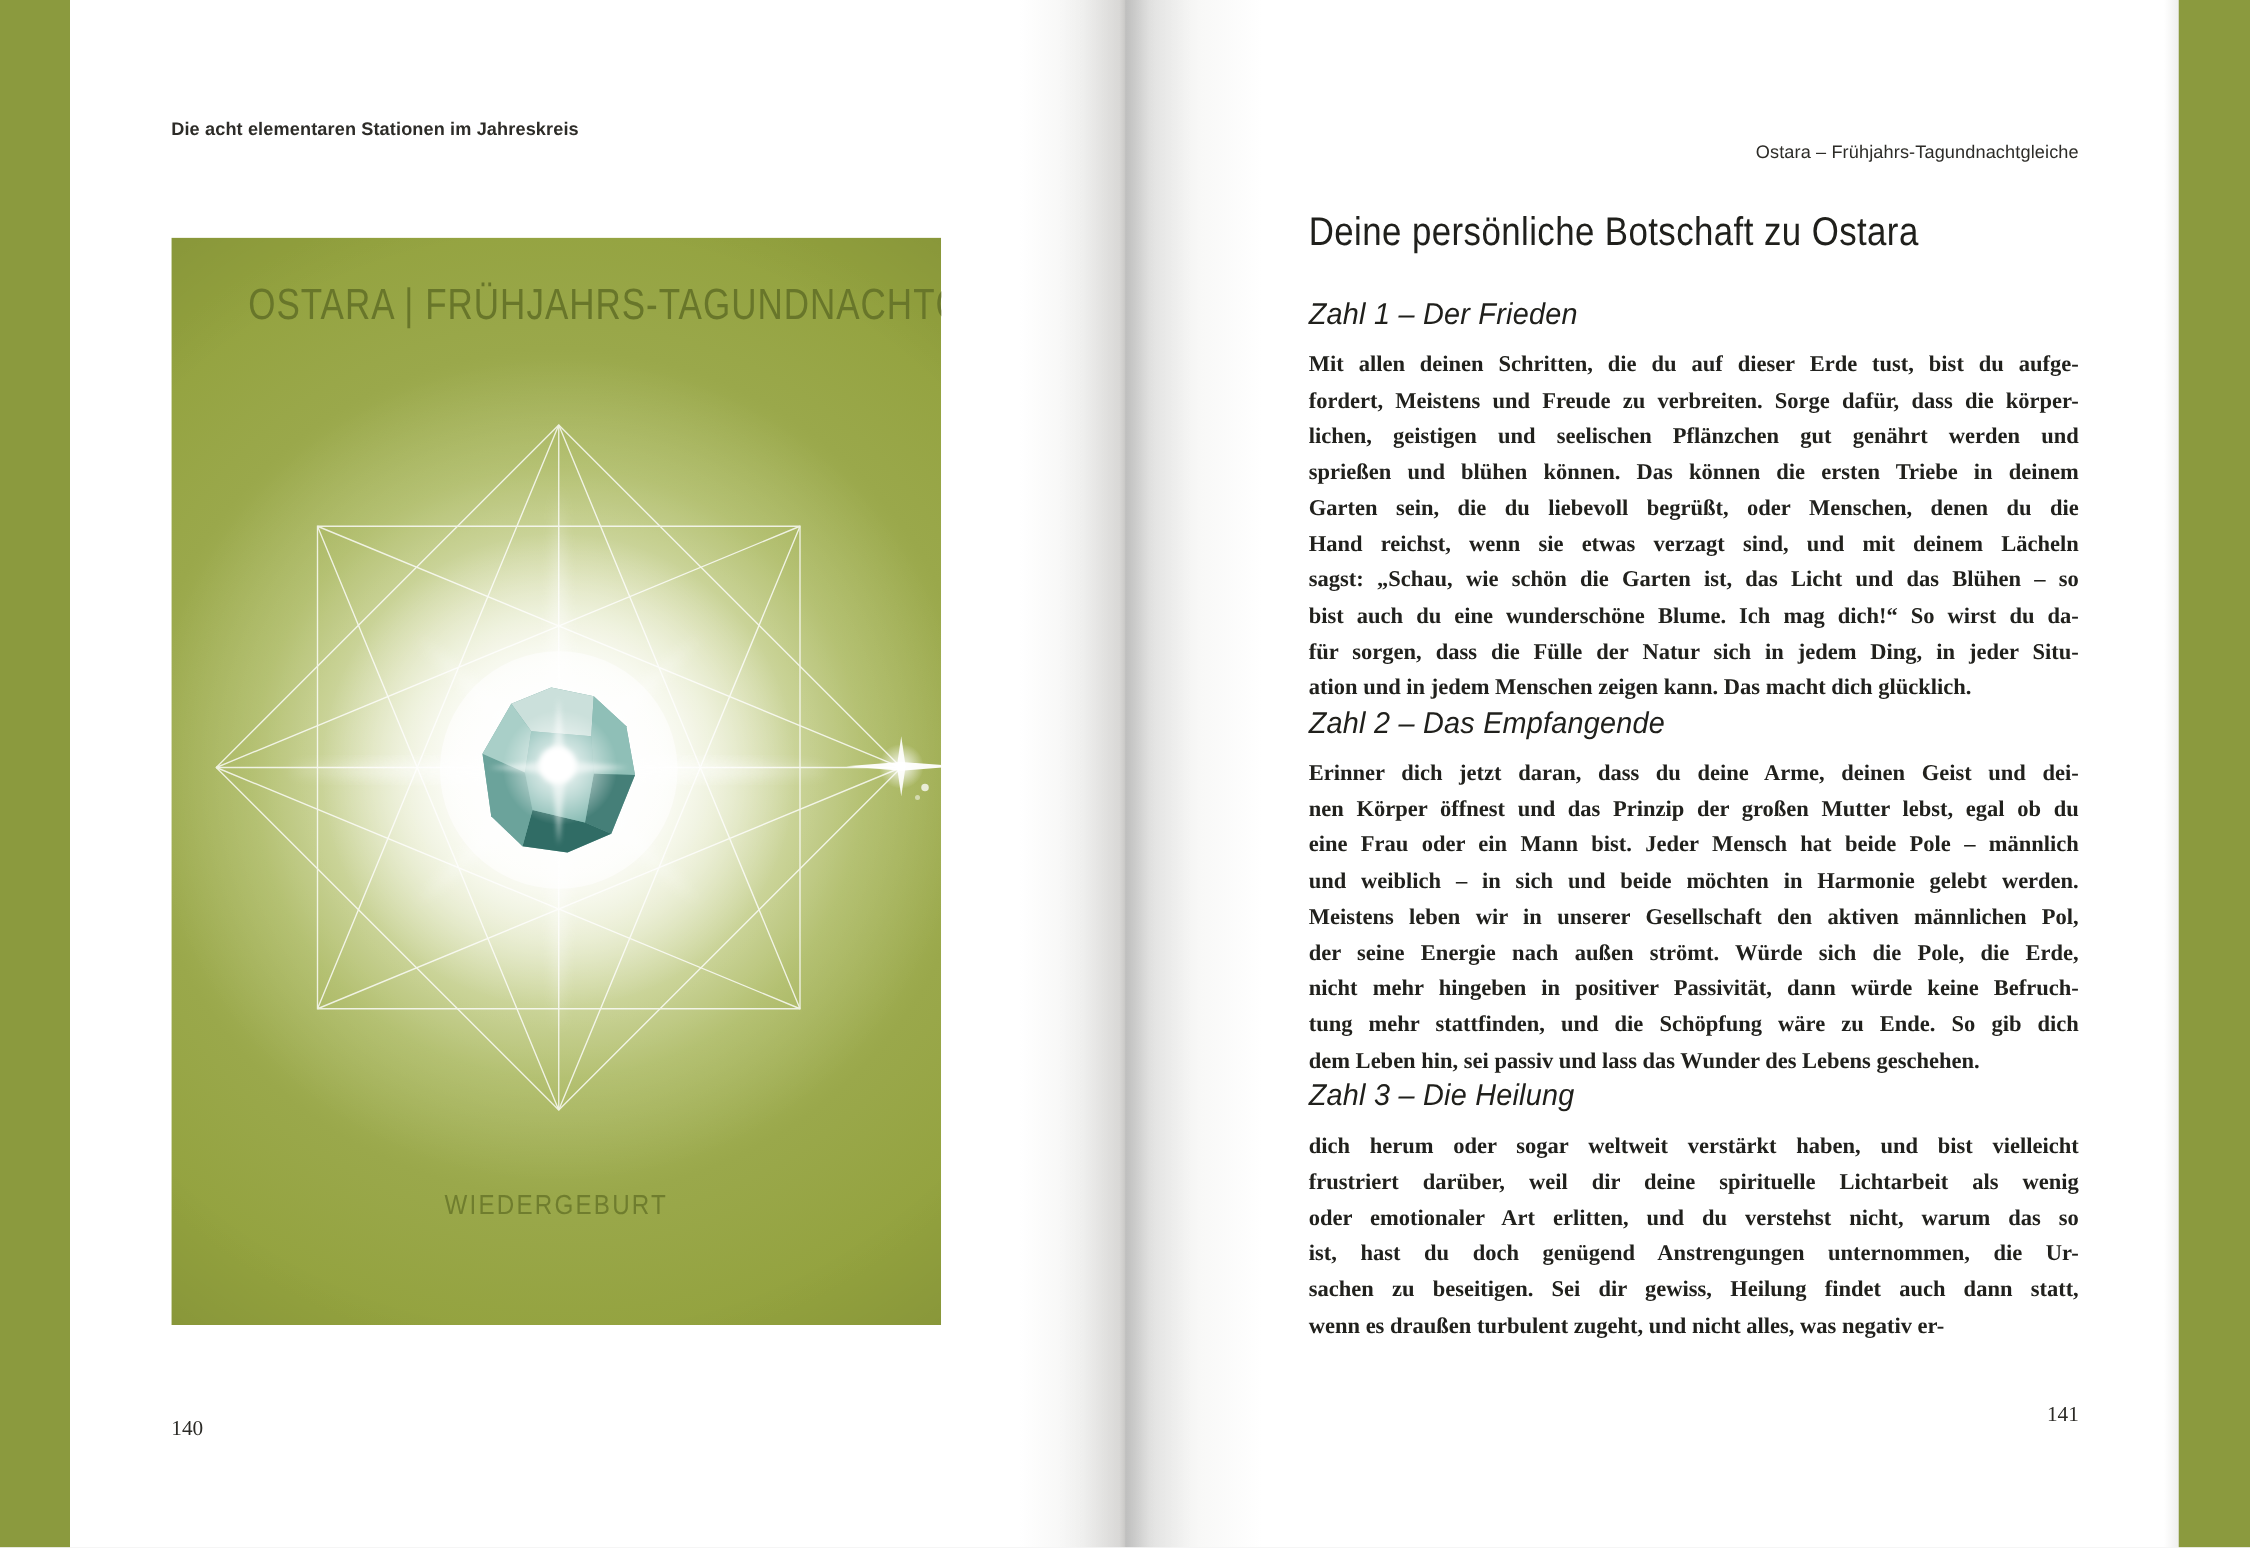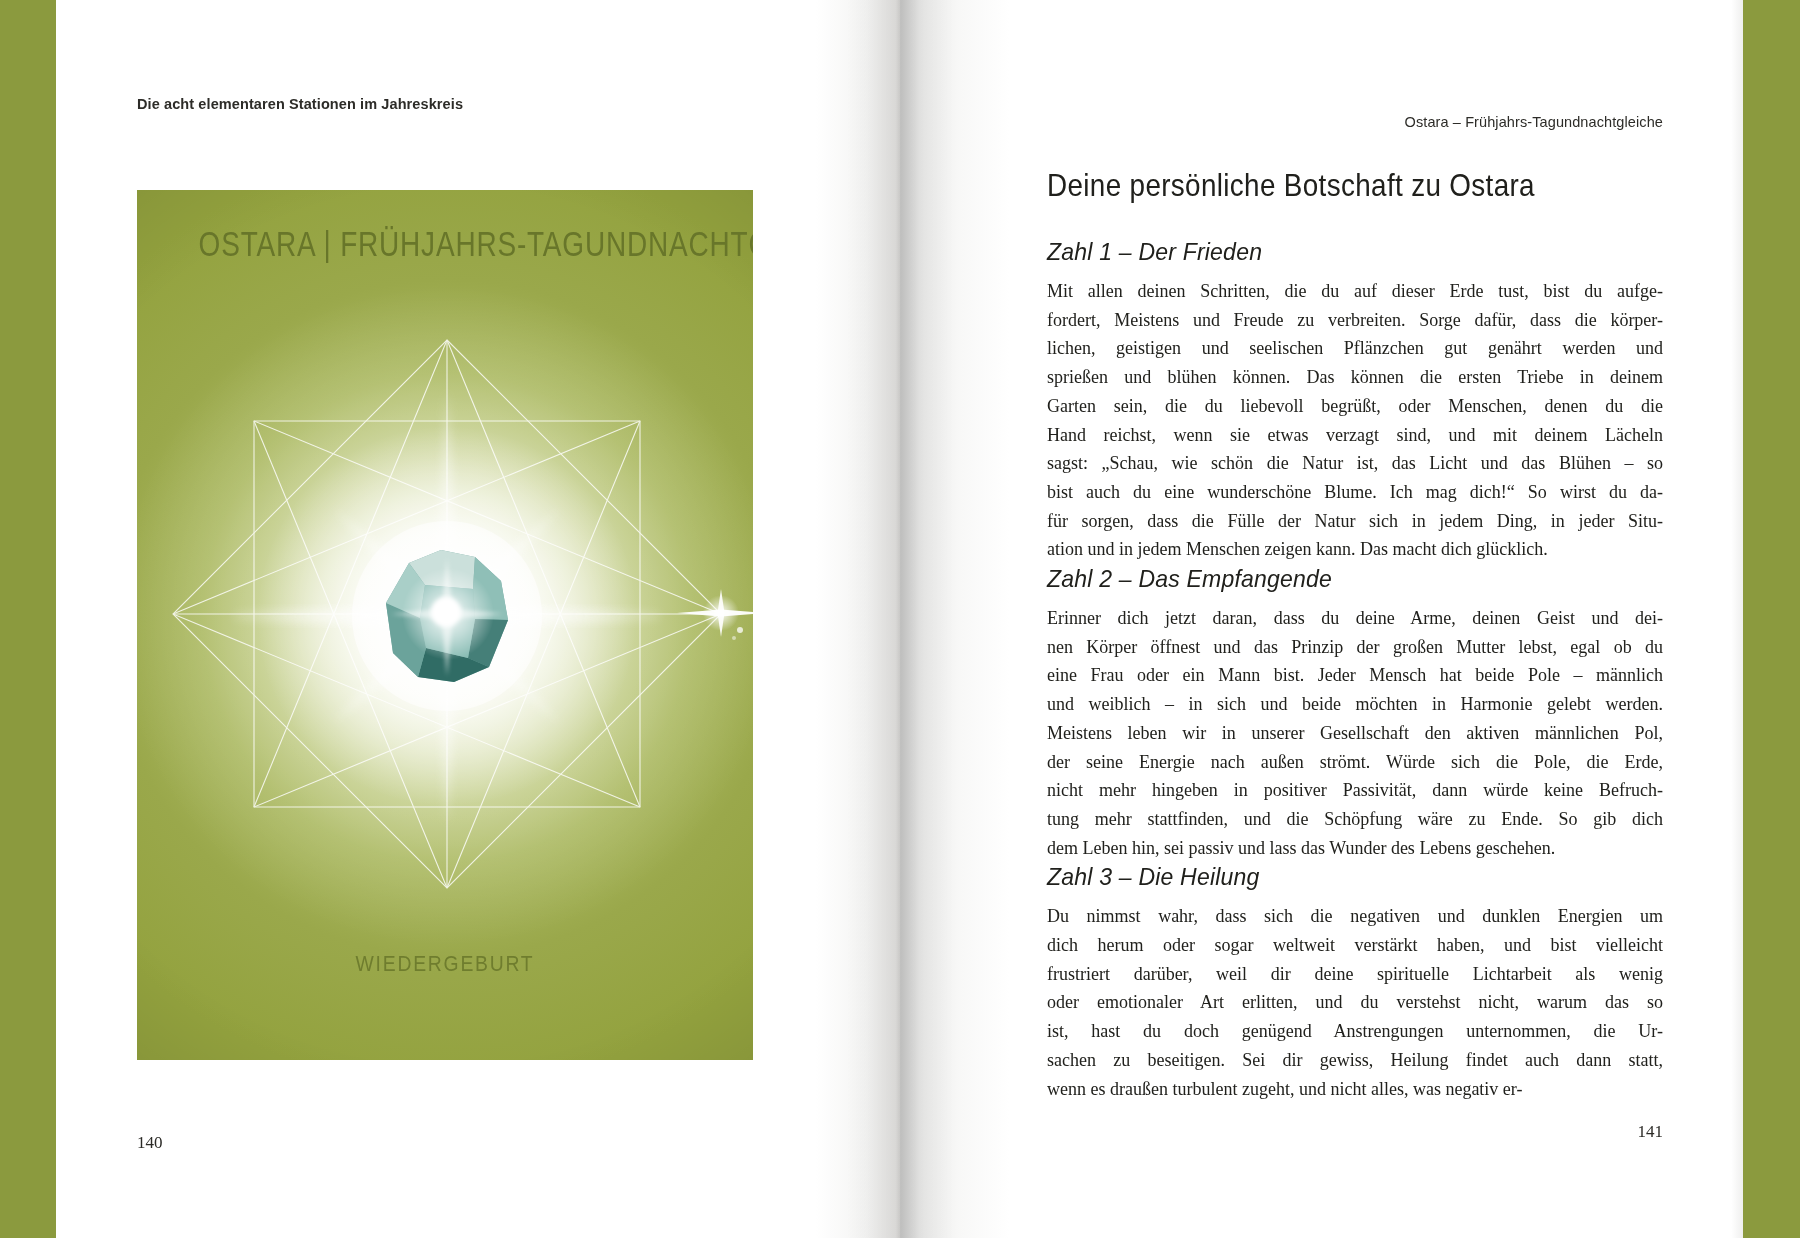--- a/index.html
+++ b/index.html
@@ -62,20 +62,21 @@
   .sections { position: absolute; left: 147px; top: 237px; width: 616px; }
   .text-section { margin: 0; }
   .section-heading {
     margin: 0 0 10px 0; font-size: 24px; font-style: italic; font-weight: 400;
     color: #20201c; line-height: 30px; letter-spacing: 0.2px;
     transform: scaleX(0.96); transform-origin: 0 50%;
   }
   .section-lines {
     font-family: "Liberation Serif", serif; font-size: 18px; line-height: 28.7px;
     color: #21211d;
+    font-weight: bold;
   }
   .body-line { text-align: justify; text-align-last: justify; }
   .body-line.last { text-align-last: left; }
 </style>
 </head>
 <body>
 
 <div class="stage">
 
   <div class="edge-bar left"></div>
@@ -198,21 +199,21 @@
     <div class="sections">
   <section class="text-section">
     <h2 class="section-heading">Zahl 1 – Der Frieden</h2>
     <div class="section-lines">
             <div class="body-line">Mit allen deinen Schritten, die du auf dieser Erde tust, bist du aufge-</div>
             <div class="body-line">fordert, Meistens und Freude zu verbreiten. Sorge dafür, dass die körper-</div>
             <div class="body-line">lichen, geistigen und seelischen Pflänzchen gut genährt werden und</div>
             <div class="body-line">sprießen und blühen können. Das können die ersten Triebe in deinem</div>
             <div class="body-line">Garten sein, die du liebevoll begrüßt, oder Menschen, denen du die</div>
             <div class="body-line">Hand reichst, wenn sie etwas verzagt sind, und mit deinem Lächeln</div>
-            <div class="body-line">sagst: „Schau, wie schön die Natur ist, das Licht und das Blühen – so</div>
+            <div class="body-line">sagst: „Schau, wie schön die Garten ist, das Licht und das Blühen – so</div>
             <div class="body-line">bist auch du eine wunderschöne Blume. Ich mag dich!“ So wirst du da-</div>
             <div class="body-line">für sorgen, dass die Fülle der Natur sich in jedem Ding, in jeder Situ-</div>
             <div class="body-line last">ation und in jedem Menschen zeigen kann. Das macht dich glücklich.</div>
           </div>
   </section>
 
   <section class="text-section">
     <h2 class="section-heading">Zahl 2 – Das Empfangende</h2>
     <div class="section-lines">
             <div class="body-line">Erinner dich jetzt daran, dass du deine Arme, deinen Geist und dei-</div>
@@ -223,21 +224,20 @@
             <div class="body-line">der seine Energie nach außen strömt. Würde sich die Pole, die Erde,</div>
             <div class="body-line">nicht mehr hingeben in positiver Passivität, dann würde keine Befruch-</div>
             <div class="body-line">tung mehr stattfinden, und die Schöpfung wäre zu Ende. So gib dich</div>
             <div class="body-line last">dem Leben hin, sei passiv und lass das Wunder des Lebens geschehen.</div>
           </div>
   </section>
 
   <section class="text-section">
     <h2 class="section-heading">Zahl 3 – Die Heilung</h2>
     <div class="section-lines">
-            <div class="body-line">Du nimmst wahr, dass sich die negativen und dunklen Energien um</div>
             <div class="body-line">dich herum oder sogar weltweit verstärkt haben, und bist vielleicht</div>
             <div class="body-line">frustriert darüber, weil dir deine spirituelle Lichtarbeit als wenig</div>
             <div class="body-line">oder emotionaler Art erlitten, und du verstehst nicht, warum das so</div>
             <div class="body-line">ist, hast du doch genügend Anstrengungen unternommen, die Ur-</div>
             <div class="body-line">sachen zu beseitigen. Sei dir gewiss, Heilung findet auch dann statt,</div>
             <div class="body-line last">wenn es draußen turbulent zugeht, und nicht alles, was negativ er-</div>
           </div>
   </section>
 </div>
 

